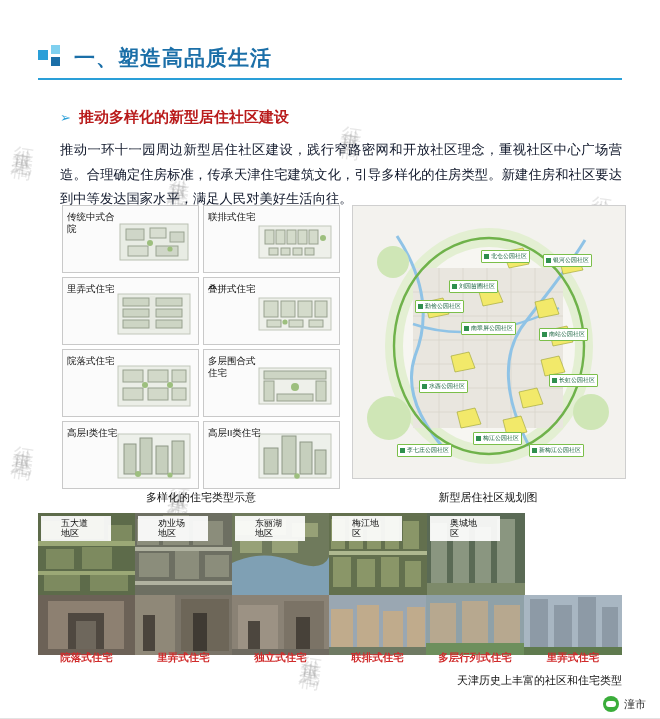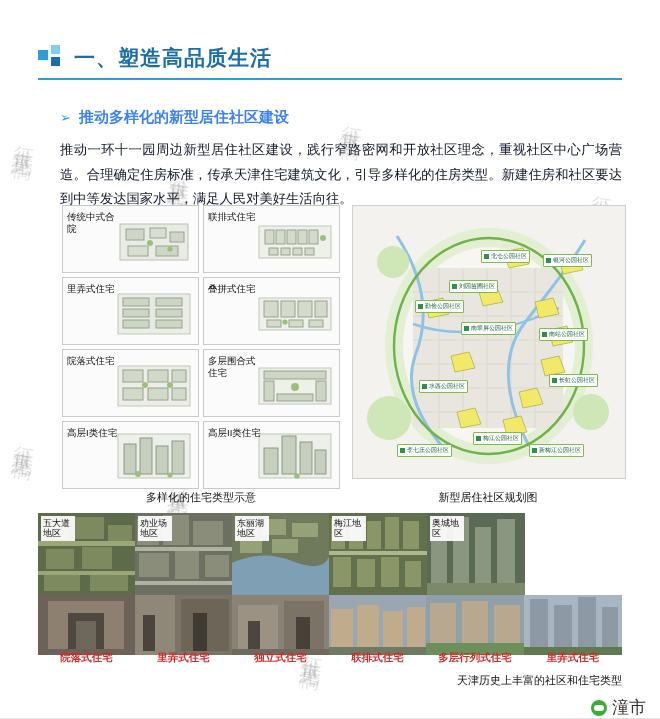--- a/index.html
+++ b/index.html
@@ -38,21 +38,21 @@
     font-size:21px;font-weight:bold;color:#1b6fa8;letter-spacing:1px;
   }
   .header-rule{
     position:absolute;left:38px;top:78px;width:584px;height:2px;background:#2a9fd8;
   }
   
   .sub-heading{
     position:absolute;left:60px;top:108px;display:flex;align-items:center;gap:8px;
   }
   .arrow-icon{color:#2a9fd8;font-size:13px;line-height:1;}
-  .sub-heading-text{font-size:15px;font-weight:bold;color:#3b82f6;}
+  .sub-heading-text{font-size:15px;font-weight:bold;color:#b91c1c;}
   
   .body-par{
     position:absolute;left:60px;top:138px;width:562px;
     font-size:13.3px;line-height:1.85;color:#0f172a;text-align:justify;
     font-family:"Liberation Sans","DejaVu Sans",sans-serif;
   }
   
   .type-grid{
     position:absolute;left:62px;top:205px;width:278px;
   }
@@ -86,39 +86,39 @@
   }
   .map-tag .dot{width:5px;height:5px;background:#2f8f4e;display:inline-block;}
   
   .photo-strip{position:absolute;left:38px;top:513px;width:584px;}
   .strip-row{display:flex;}
   .ph{position:relative;overflow:hidden;}
   .ph-top{height:82px;}
   .ph-bot{height:60px;}
   .ph-label{
     position:absolute;left:3px;top:3px;background:rgba(255,255,255,0.92);
-    color:#111;font-size:9px;line-height:1.15;padding:2px 2px;max-width:30px;
+    color:#111;font-size:9px;line-height:1.15;padding:2px 20px;max-width:30px;
   }
   .strip-caption-row{
     position:absolute;left:38px;top:651px;width:584px;display:flex;
   }
   .strip-cap{
     font-size:10.5px;color:#d02b2b;font-weight:bold;text-align:center;
   }
   .bottom-note{
     position:absolute;left:0;top:673px;width:622px;text-align:right;
     font-size:11px;color:#111;
   }
   
   .footer{
     position:absolute;left:0;top:695px;width:660px;height:24px;
   }
   .footer-right{
     position:absolute;right:14px;top:696px;display:flex;align-items:center;gap:5px;
-    font-size:17px;color:#333;
+    font-size:11px;color:#333;
   }
   .wechat-icon{
     width:16px;height:16px;border-radius:50%;background:#3aad3a;position:relative;
   }
   .wechat-icon:after{
     content:"";position:absolute;left:3px;top:5px;width:10px;height:6px;
     background:#fff;border-radius:4px;
   }
   .footer-line{
     position:absolute;left:0;top:718px;width:660px;height:1px;background:#e3e3e3;

